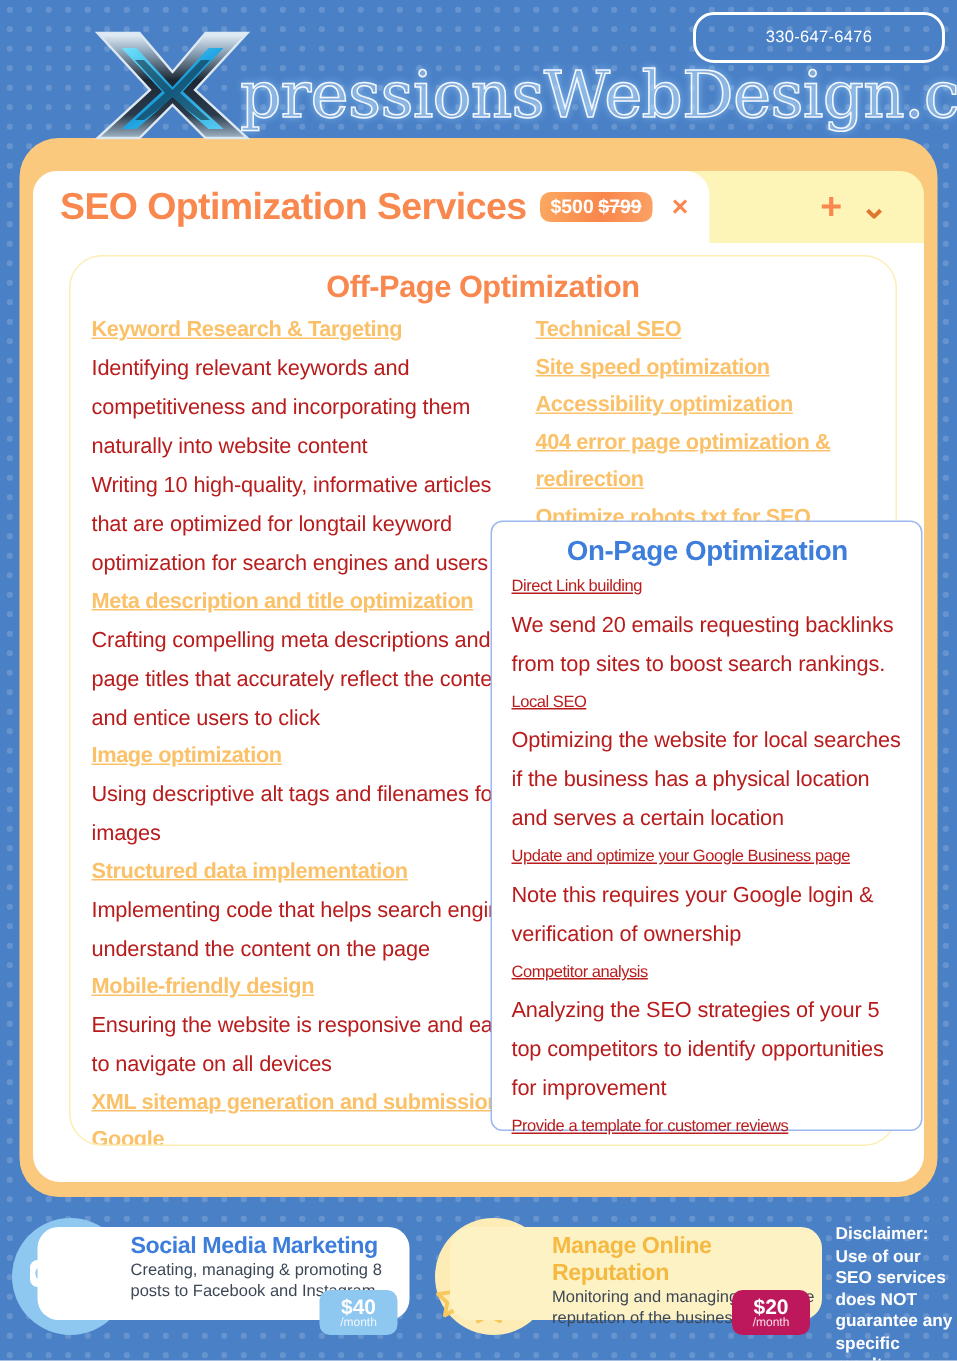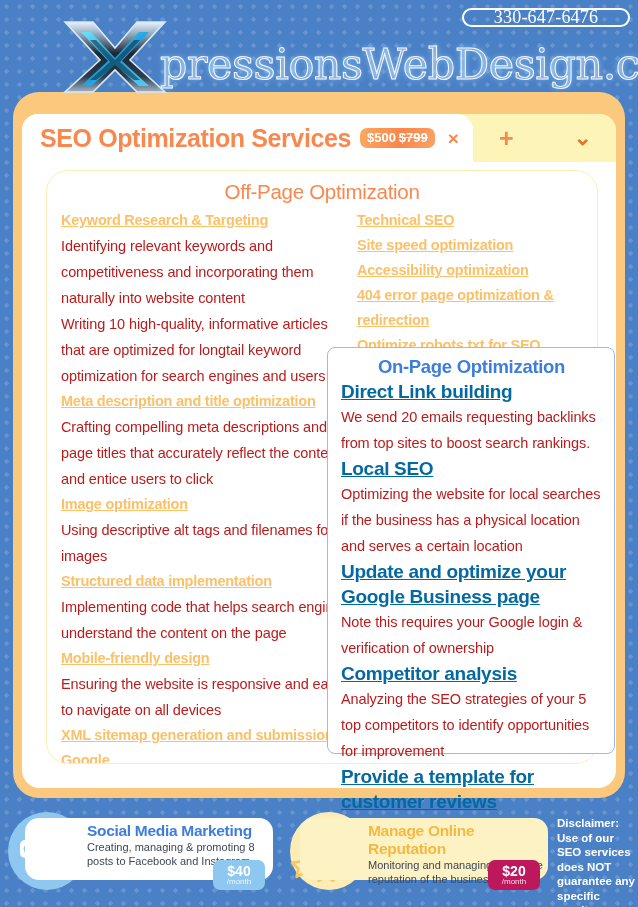--- a/index.html
+++ b/index.html
@@ -23,30 +23,29 @@
 
   
   .header {
     position: relative;
     z-index: 3;
     height: 100px;
   }
   .phone-pill {
     position: absolute;
     right: 8px; top: 8px;
-    width: 168px; height: 19px;
+    width: 168px; height: 34px;
     border: 2px solid #ffffff;
     border-radius: 14px;
     color: #ffffff;
-    font-size: 18px;
+    font-size: 11px;
     letter-spacing: 0.2px;
     display: flex;
     align-items: center;
     justify-content: center;
-    font-family: Liberation Serif, serif;
   }
   .brand {
     position: absolute;
     left: 62px; top: 20px;
     display: flex;
     align-items: flex-end;
   }
   .xlogo { width: 106px; height: 74px; display:block; margin-right: -8px; }
   .brand-text {
     font-family: "DejaVu Serif", serif;
@@ -72,20 +71,21 @@
 
   
   .tabstrip {
     position: absolute;
     left: 9px; top: 22px;
     width: 594px; height: 48px;
     background: #fdf4b8;
     border-radius: 16px 16px 0 0;
     display: flex;
     align-items: center;
+    gap: 48px;
   }
   .title-tab {
     height: 48px;
     background: #ffffff;
     border-radius: 16px 16px 0 0;
     display: flex;
     align-items: center;
     padding: 0 10px 0 18px;
     gap: 9px;
   }
@@ -150,21 +150,21 @@
     left: 24px; top: 8px;
     width: 552px; height: 594px;
     border: 1.5px solid #fdeeb4;
     border-radius: 22px;
     background: #ffffff;
     overflow: hidden;
   }
   .offpage-title {
     text-align: center;
     font-size: 20.5px;
-    font-weight: normal;
+    font-weight: bold;
     color: #f9884f;
     padding-top: 9px;
     letter-spacing: -0.3px;
   }
   .cols {
     position: relative;
     padding: 6px 0 0 0;
   }
   .col-left {
     position: absolute;
@@ -207,23 +207,23 @@
   .onpage-title {
     text-align: center;
     font-size: 18.5px;
     font-weight: bold;
     color: #3d7ddb;
     letter-spacing: -0.3px;
     margin-bottom: 1px;
   }
   .lnk-blue {
     display: block;
-    color: #0369a1;
-    font-weight: bold;
-    font-size: 19px;
+    color: #b91c1c;
+    font-weight: normal;
+    font-size: 11px;
     text-decoration: underline;
     line-height: 25px;
     letter-spacing: -0.3px;
     cursor: pointer;
   }
 
   
   .bottom {
     position: absolute;
     left: 0; top: 806px;

